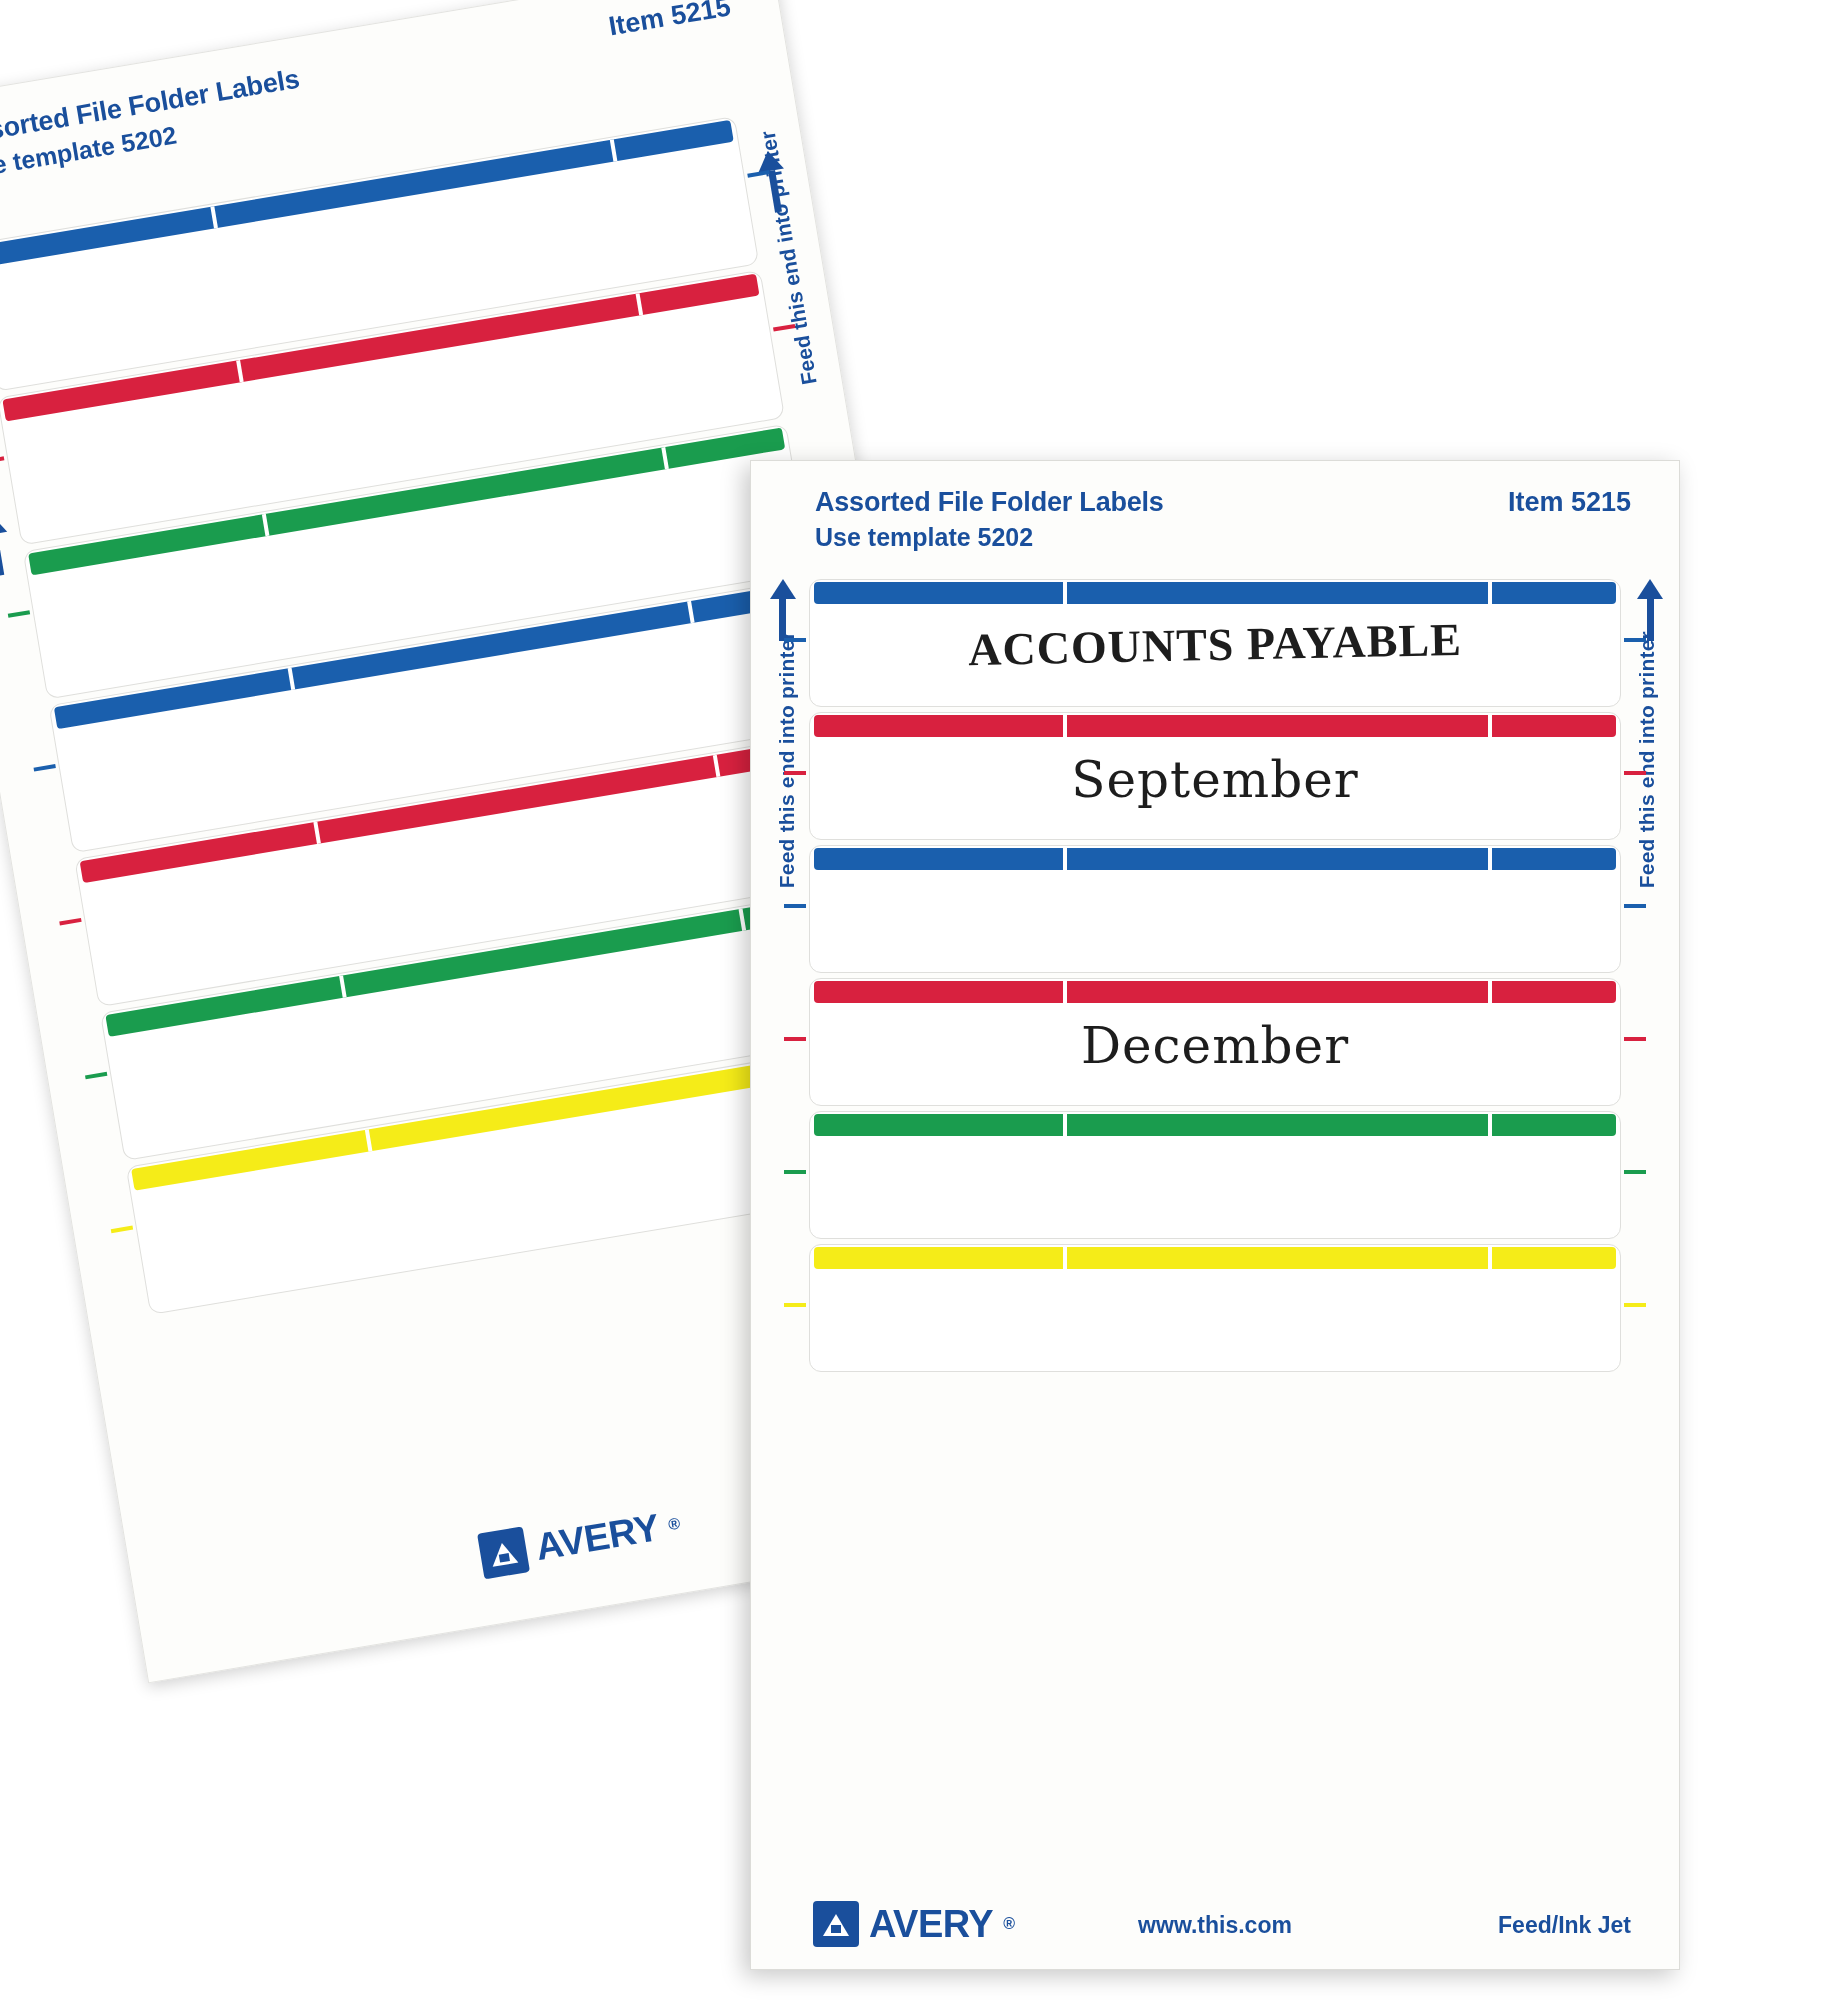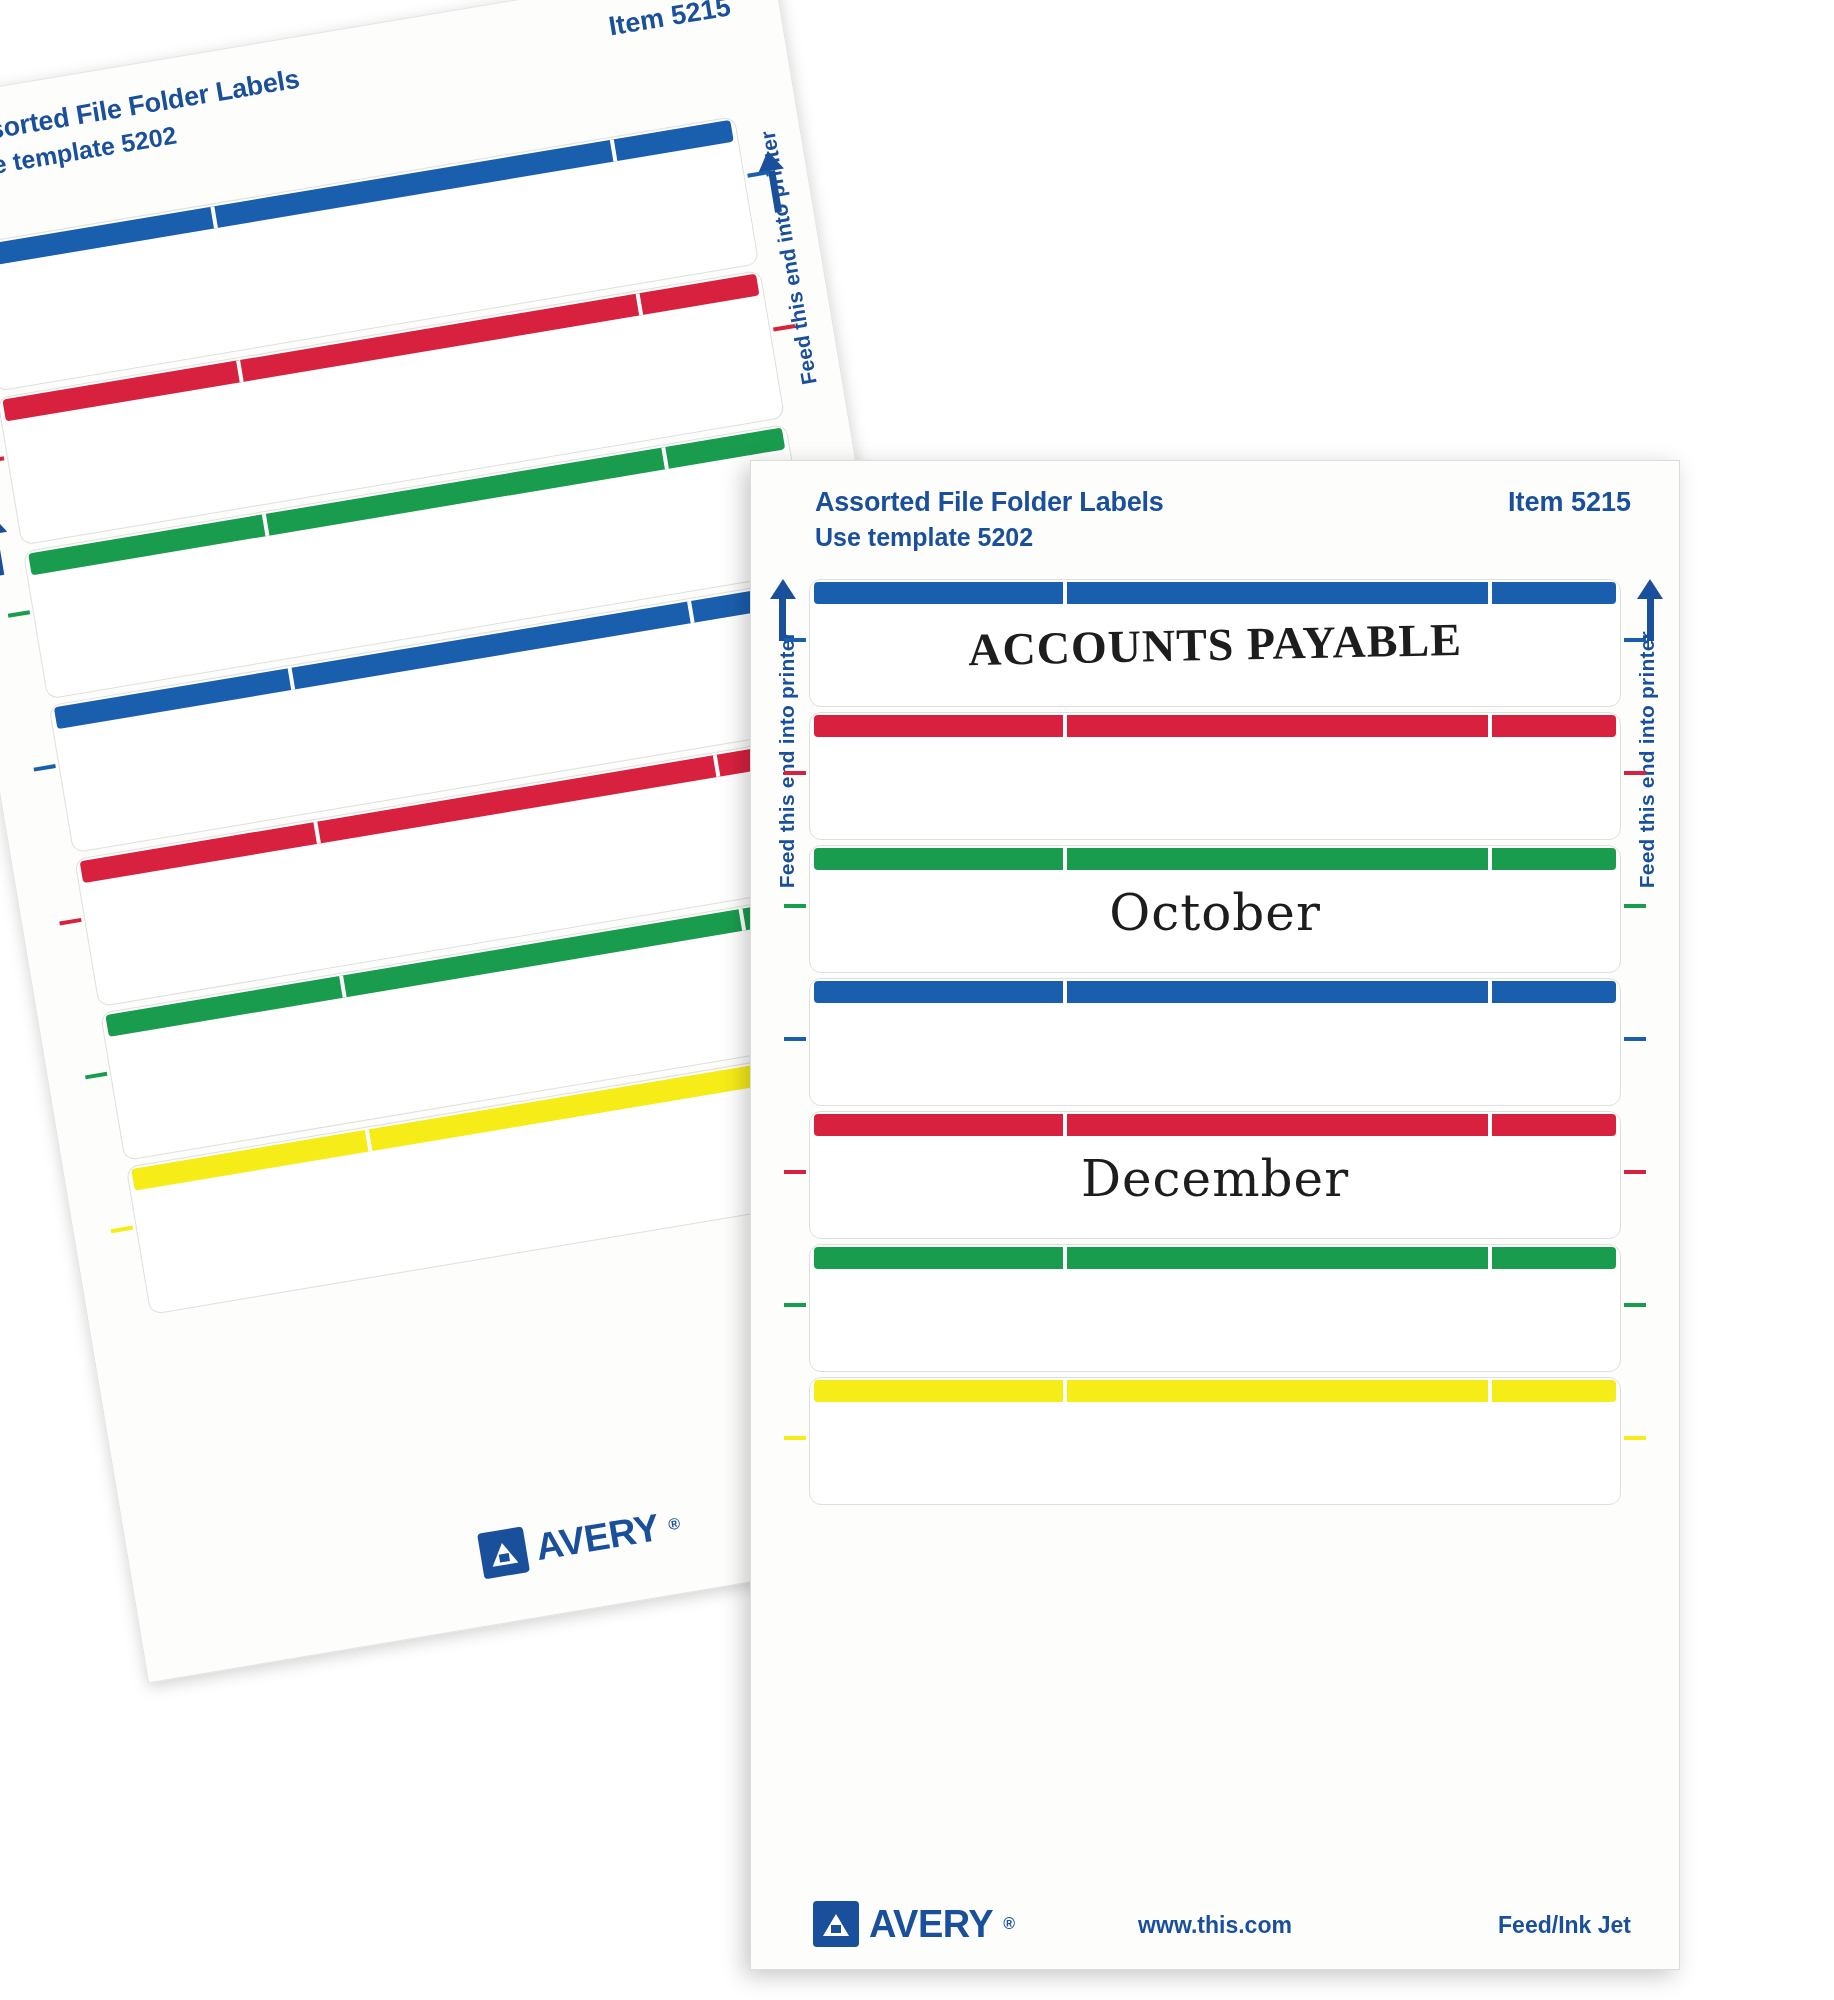--- a/index.html
+++ b/index.html
@@ -357,26 +357,21 @@
         <div class="label">
           <div class="stripe" style="background: rgb(26, 95, 173);"></div>
           <div class="tick-l" style="background: rgb(26, 95, 173);"></div>
           <div class="tick-r" style="background: rgb(26, 95, 173);"></div>
           <div class="hand caps">ACCOUNTS PAYABLE</div>
         </div>
         <div class="label">
           <div class="stripe" style="background: rgb(216, 33, 63);"></div>
           <div class="tick-l" style="background: rgb(216, 33, 63);"></div>
           <div class="tick-r" style="background: rgb(216, 33, 63);"></div>
-        </div>
-        <div class="label">
-          <div class="stripe" style="background: rgb(26, 156, 78);"></div>
-          <div class="tick-l" style="background: rgb(26, 156, 78);"></div>
-          <div class="tick-r" style="background: rgb(26, 156, 78);"></div>
-          <div class="hand">October</div>
+          <div class="hand">September</div>
         </div>
         <div class="label">
           <div class="stripe" style="background: rgb(26, 95, 173);"></div>
           <div class="tick-l" style="background: rgb(26, 95, 173);"></div>
           <div class="tick-r" style="background: rgb(26, 95, 173);"></div>
         </div>
         <div class="label">
           <div class="stripe" style="background: rgb(216, 33, 63);"></div>
           <div class="tick-l" style="background: rgb(216, 33, 63);"></div>
           <div class="tick-r" style="background: rgb(216, 33, 63);"></div>

